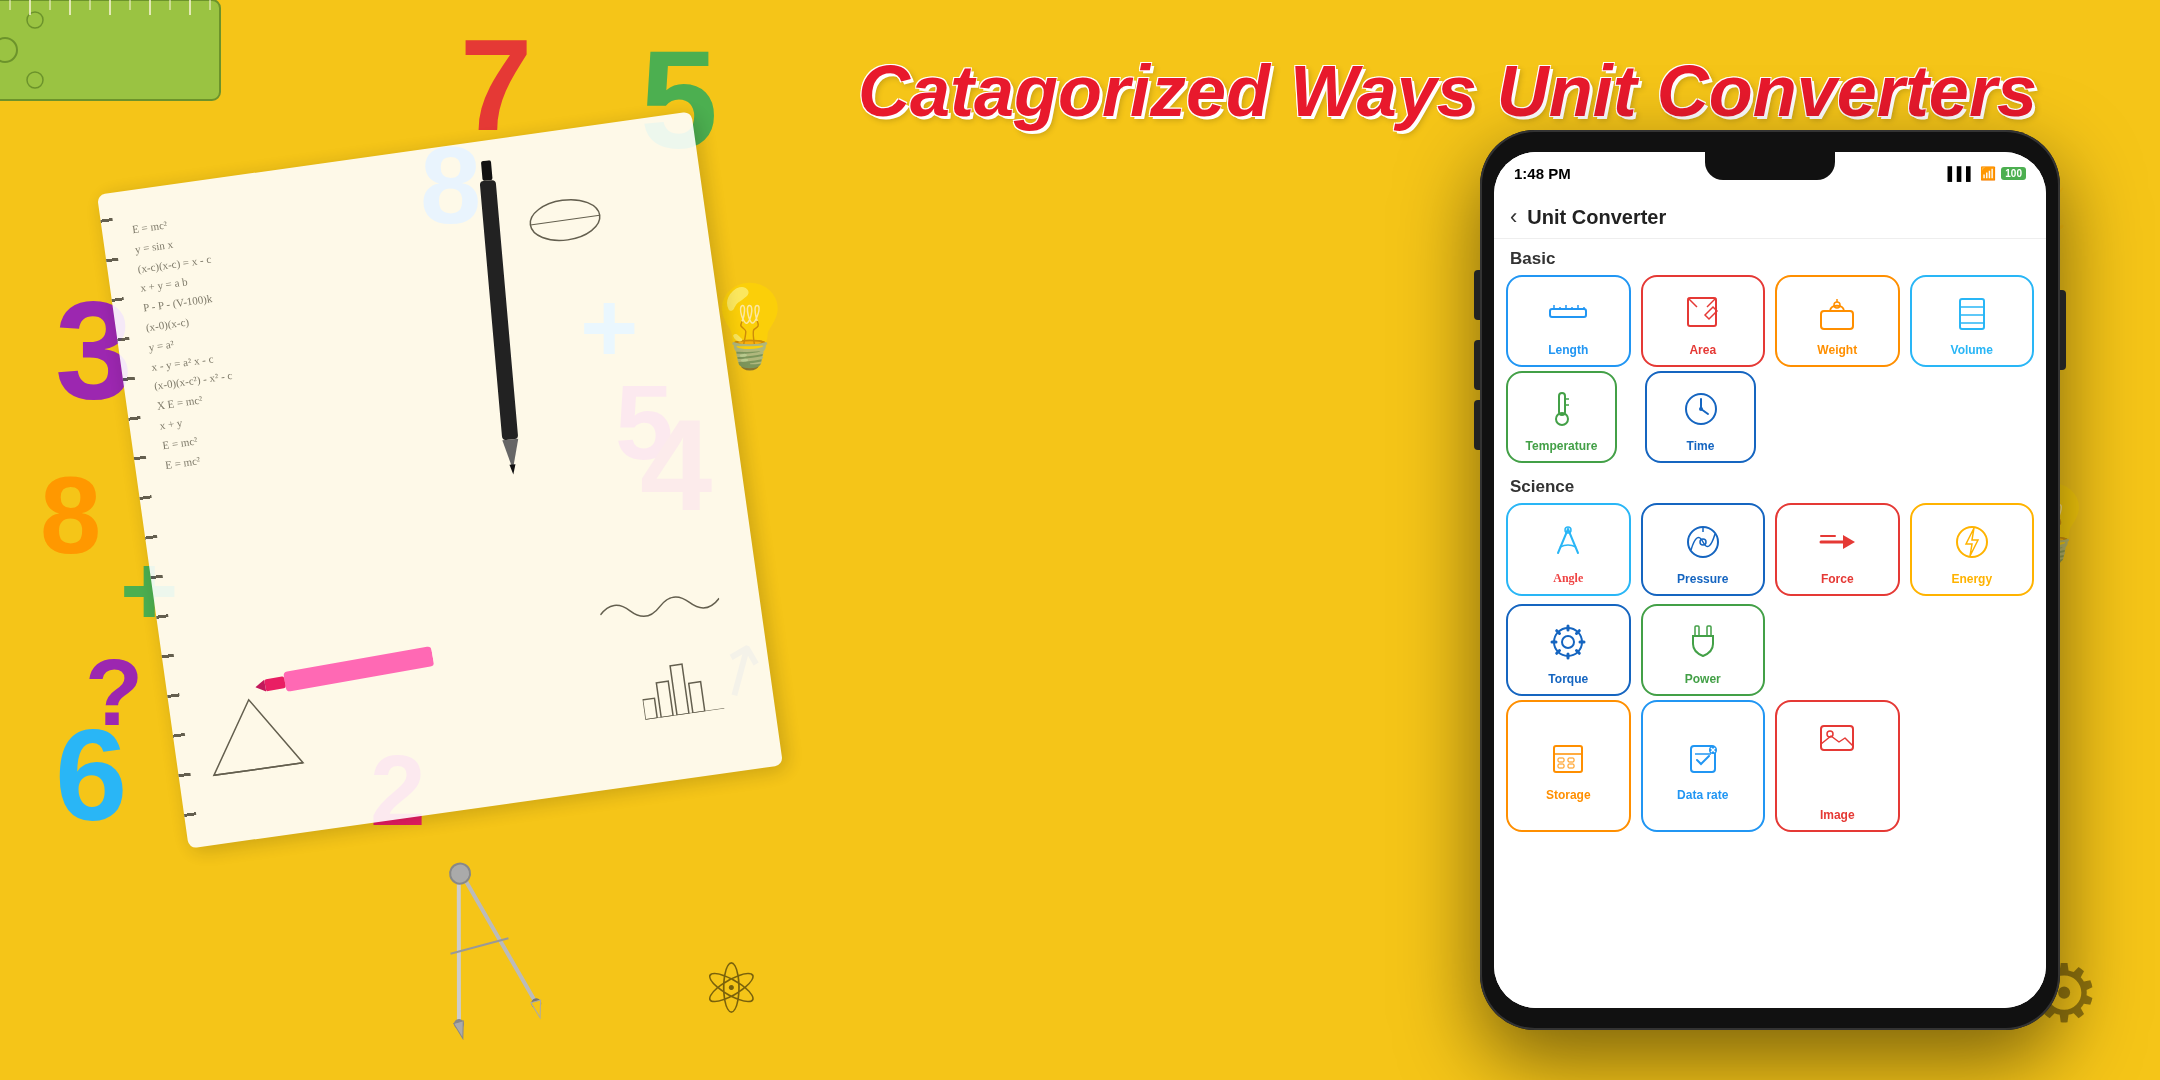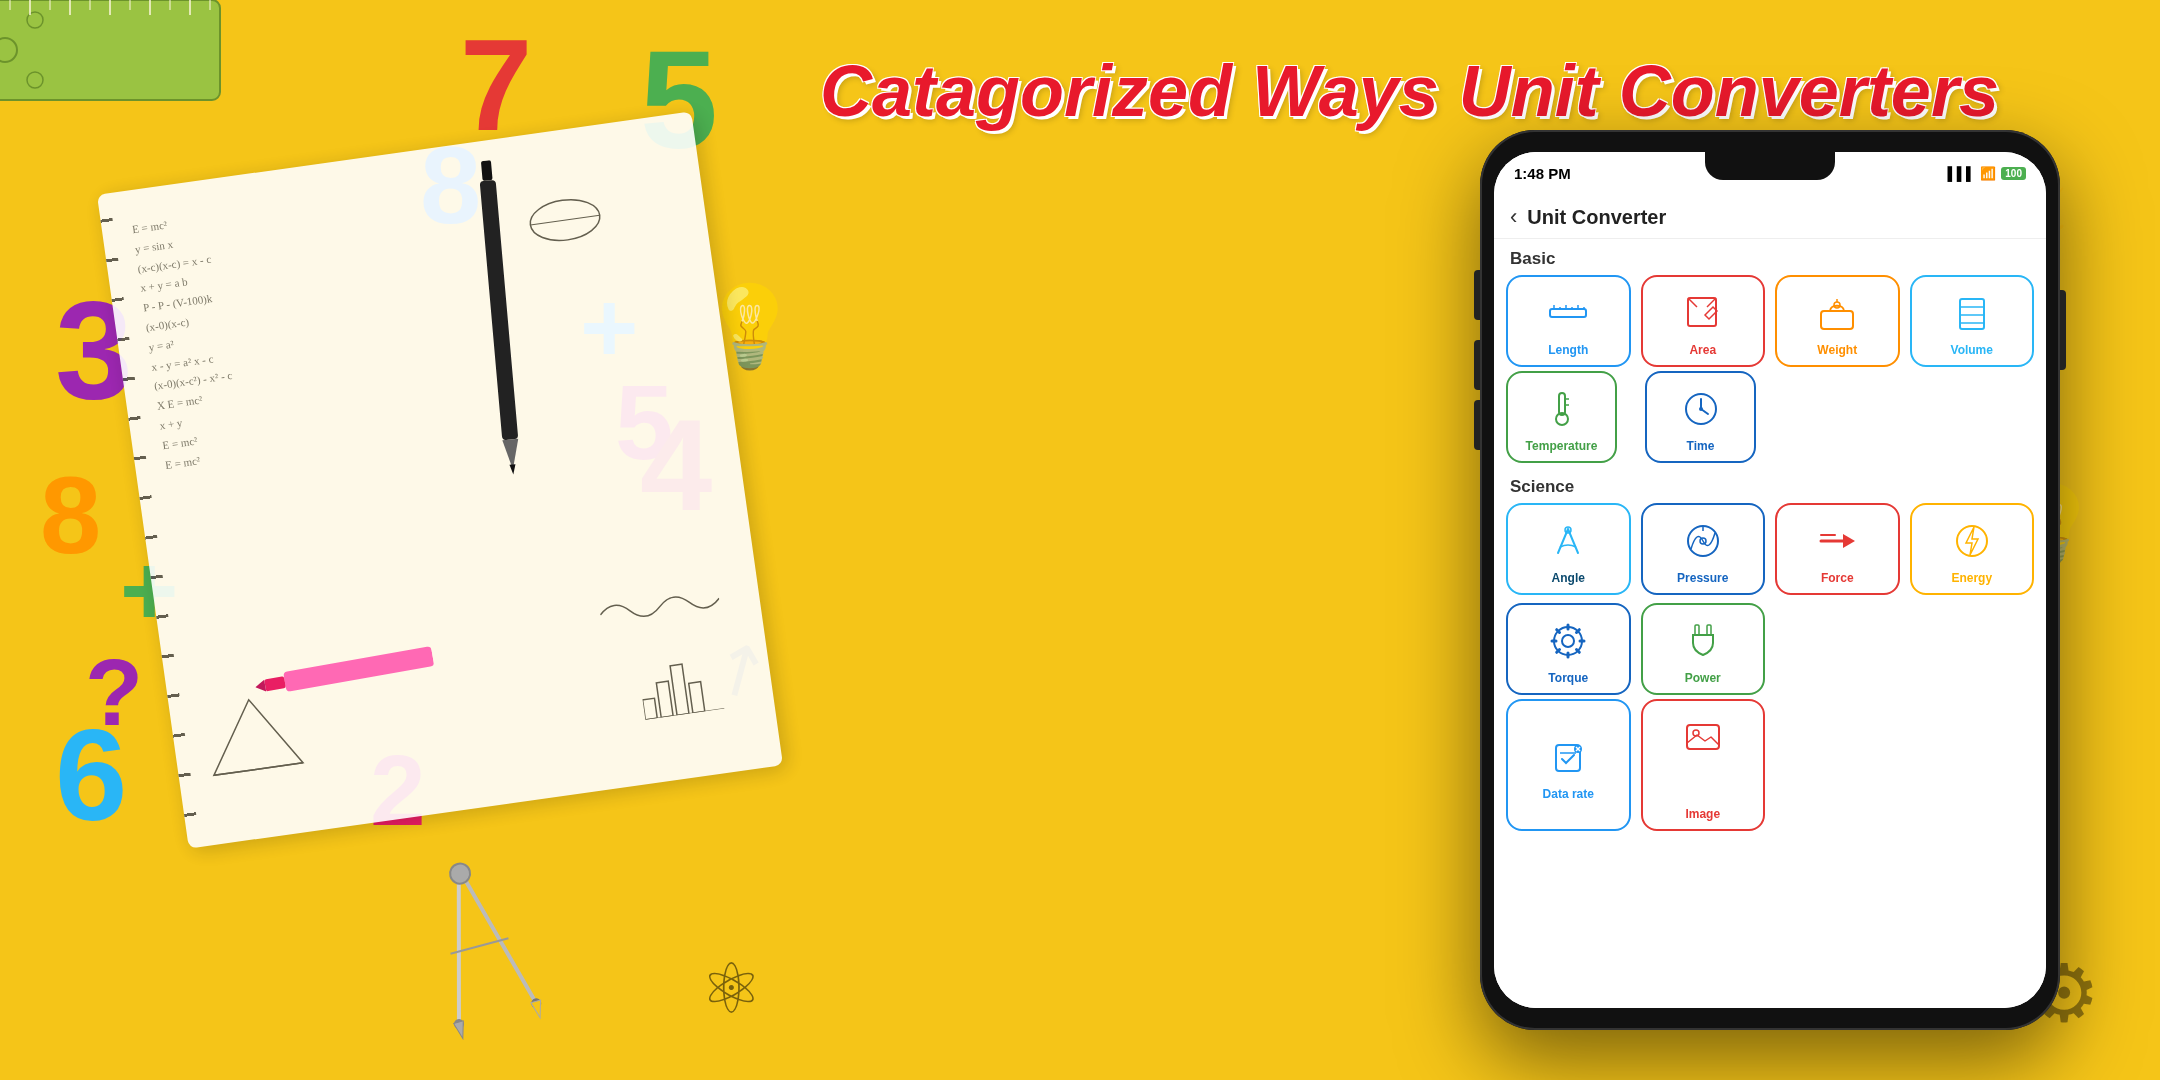--- a/index.html
+++ b/index.html
@@ -257,21 +257,21 @@
     <line x1="120" y1="10" x2="120" y2="20" stroke="white" stroke-width="1"></line>
     <line x1="140" y1="10" x2="140" y2="25" stroke="white" stroke-width="1.5"></line>
     <line x1="160" y1="10" x2="160" y2="20" stroke="white" stroke-width="1"></line>
     <line x1="180" y1="10" x2="180" y2="25" stroke="white" stroke-width="1.5"></line>
     <line x1="200" y1="10" x2="200" y2="20" stroke="white" stroke-width="1"></line>
     <line x1="220" y1="10" x2="220" y2="25" stroke="white" stroke-width="1.5"></line>
     <line x1="240" y1="10" x2="240" y2="20" stroke="white" stroke-width="1"></line>
   </svg>
 </div>
 
-<div style="position:absolute;top:50px;left:820px;width:1150px;text-align:center;">
+<div style="position:absolute;top:50px;left:858px;width:1150px;text-align:center;">
   <span class="main-title">Catagorized Ways Unit Converters</span>
 </div>
 
 <div style="position:absolute;top:150px;left:140px;width:600px;height:660px;background:white;transform:rotate(-8deg);border-radius:8px;box-shadow:4px 4px 20px rgba(0,0,0,0.2);overflow:hidden;opacity:0.9;">
 
   <div style="position:absolute;left:-12px;top:0;bottom:0;width:24px;background:repeating-linear-gradient(to bottom, transparent 0, transparent 25px, #555 25px, #555 28px, transparent 28px, transparent 40px);"></div>
 
   <div style="padding:20px 20px 20px 30px;font-family:serif;color:#333;line-height:1.8;font-size:11px;opacity:0.7;margin-top:10px;">
     <div>E = mc²</div>
     <div>y = sin x</div>
@@ -458,21 +458,21 @@
             <span class="converter-label">Time</span>
           </div>
 
           <div></div>
           <div></div>
         </div>
 
         <div class="section-label">Science</div>
         <div class="converter-grid">
 
-          <div class="converter-item" style="border-color:#29B6F6;color:#0c4a6e;">
+          <div class="converter-item" style="border-color:#29B6F6;color:#ef4444;font-family:Liberation Serif, serif;">
             <div class="converter-icon">
               <svg width="40" height="40" viewBox="0 0 40 40" fill="none">
 
                 <path d="M20,8 L10,32 M20,8 L30,32" stroke="#29B6F6" stroke-width="2" stroke-linecap="round"></path>
                 <path d="M12,26 Q20,22 28,26" stroke="#29B6F6" stroke-width="1.5" fill="none"></path>
                 <circle cx="20" cy="9" r="3" stroke="#29B6F6" stroke-width="1.5" fill="none"></circle>
               </svg>
             </div>
             <span class="converter-label">Angle</span>
           </div>
@@ -545,20 +545,33 @@
             </div>
             <span class="converter-label">Power</span>
           </div>
 
           <div></div>
           <div></div>
         </div>
 
         <div class="converter-grid">
 
+          <div class="converter-item" style="border-color:#FF8F00;color:#FF8F00;">
+            <div class="converter-icon">
+              <svg width="40" height="40" viewBox="0 0 40 40" fill="none">
+                <rect x="6" y="8" width="28" height="26" rx="2" stroke="#FF8F00" stroke-width="2" fill="none"></rect>
+                <line x1="6" y1="16" x2="34" y2="16" stroke="#FF8F00" stroke-width="1.5"></line>
+                <rect x="10" y="20" width="6" height="4" rx="1" stroke="#FF8F00" stroke-width="1" fill="none"></rect>
+                <rect x="10" y="26" width="6" height="4" rx="1" stroke="#FF8F00" stroke-width="1" fill="none"></rect>
+                <rect x="20" y="20" width="6" height="4" rx="1" stroke="#FF8F00" stroke-width="1" fill="none"></rect>
+                <rect x="20" y="26" width="6" height="4" rx="1" stroke="#FF8F00" stroke-width="1" fill="none"></rect>
+              </svg>
+            </div>
+            <span class="converter-label">Storage</span>
+          </div>
 
           <div class="converter-item" style="border-color:#2196F3;color:#2196F3;">
             <div class="converter-icon">
               <svg width="40" height="40" viewBox="0 0 40 40" fill="none">
                 <rect x="8" y="8" width="24" height="26" rx="3" stroke="#2196F3" stroke-width="2" fill="none"></rect>
                 <line x1="12" y1="16" x2="28" y2="16" stroke="#2196F3" stroke-width="1.5"></line>
                 <path d="M14,22 L18,26 L26,18" stroke="#2196F3" stroke-width="2" fill="none" stroke-linecap="round"></path>
                 <circle cx="30" cy="12" r="4" fill="#2196F3"></circle>
                 <line x1="28" y1="10" x2="32" y2="14" stroke="white" stroke-width="1.5"></line>
                 <line x1="32" y1="10" x2="28" y2="14" stroke="white" stroke-width="1.5"></line>

